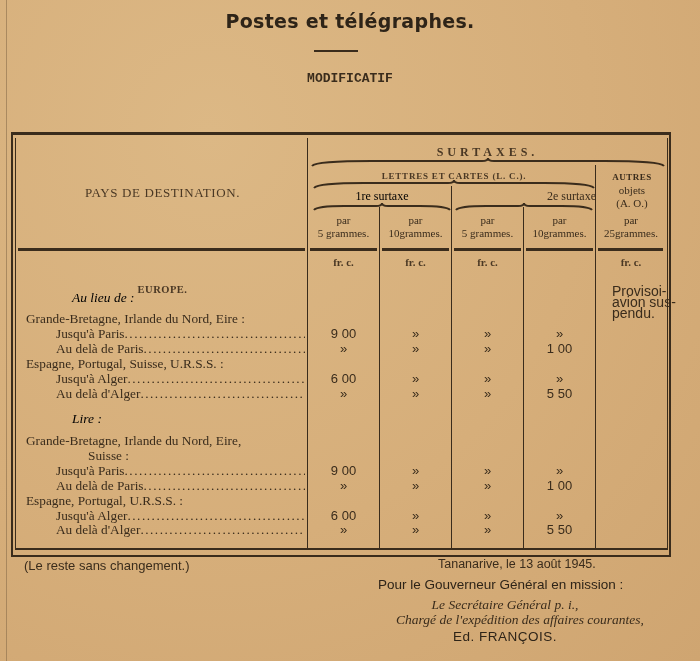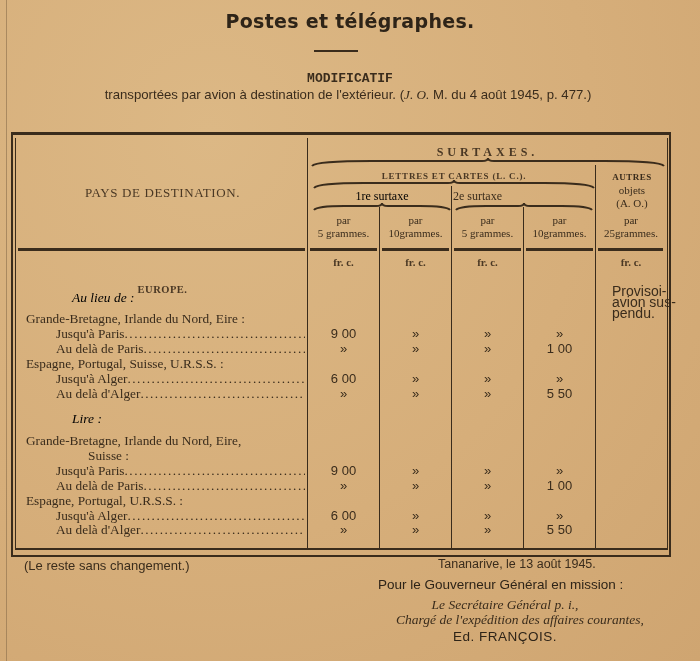--- a/index.html
+++ b/index.html
@@ -34,21 +34,21 @@
   .vline { position:absolute; width:1px; background:#3a2c1c; }
   .hline { position:absolute; height:3px; background:#3a2c1c; }
 
   .pays-head {
     position:absolute; left:20px; width:285px; top:185px; text-align:center;
     font-size:13px; letter-spacing:.6px; color:#4a3824; font-family:"Liberation Serif", serif;
   }
   .surtaxes-head { position:absolute; left:310px; width:355px; top:145px; text-align:center; font-size:12px; letter-spacing:4px; font-weight:bold; color:#4a3824;}
   .lc-head { position:absolute; left:312px; width:284px; top:171px; text-align:center; font-size:9px; letter-spacing:.8px; font-weight:bold; color:#4a3824; }
   .sub1 { position:absolute; left:312px; width:140px; top:189px; text-align:center; font-size:12px; color:#000000; }
-  .sub2 { position:absolute; left:453px; width:143px; top:189px; text-align:left; font-size:12px; color:#3a2c1c; }
+  .sub2 { position:absolute; left:453px; width:143px; top:189px; text-align:right; font-size:12px; color:#3a2c1c; }
   .autres { position:absolute; left:597px; width:70px; top:171px; text-align:center; font-size:11px; line-height:13px; color:#3a2c1c; }
   .autres .sc { font-size:9px; font-weight:bold; letter-spacing:.5px; }
   .colhead { position:absolute; top:214px; text-align:center; font-size:11px; line-height:13px; color:#3a2c1c; }
   svg.brace { position:absolute; overflow:visible; }
 
   .unit { position:absolute; top:256px; text-align:center; font-size:11px; font-weight:bold; color:#4a3824; }
   .row { position:absolute; left:0; width:700px; height:15px; font-size:13.3px; line-height:15px; color:#3a2c1c; }
   .row .lbl { position:absolute; white-space:nowrap; overflow:hidden; }
   .row .cell { position:absolute; text-align:center; font-family:"Liberation Sans", sans-serif; font-size:13px; }
   .section { position:absolute; left:20px; width:285px; text-align:center; font-size:10.5px; letter-spacing:.5px; color:#4a3824; font-weight:bold; }
@@ -65,21 +65,20 @@
 </style>
 </head>
 <body>
 
 <div class="page-edge"></div>
 
 <div class="title">Postes et télégraphes.</div>
 <div class="title-rule"></div>
 <div class="subhead">MODIFICATIF</div>
 <div class="intro">
-  <div><span>transportées par avion à destination de l'extérieur. (</span><i>J. O.</i><span> M. du 4 août 1945, p. 477.)</span></div>
 </div>
 
 <div>
   <div class="frame-outer"></div>
   <div class="frame-inner"></div>
 
   <div class="vline" style="left:307px;top:138px;height:410px;"></div>
   <div class="vline" style="left:379px;top:207px;height:341px;"></div>
   <div class="vline" style="left:451px;top:186px;height:362px;"></div>
   <div class="vline" style="left:523px;top:207px;height:341px;"></div>

